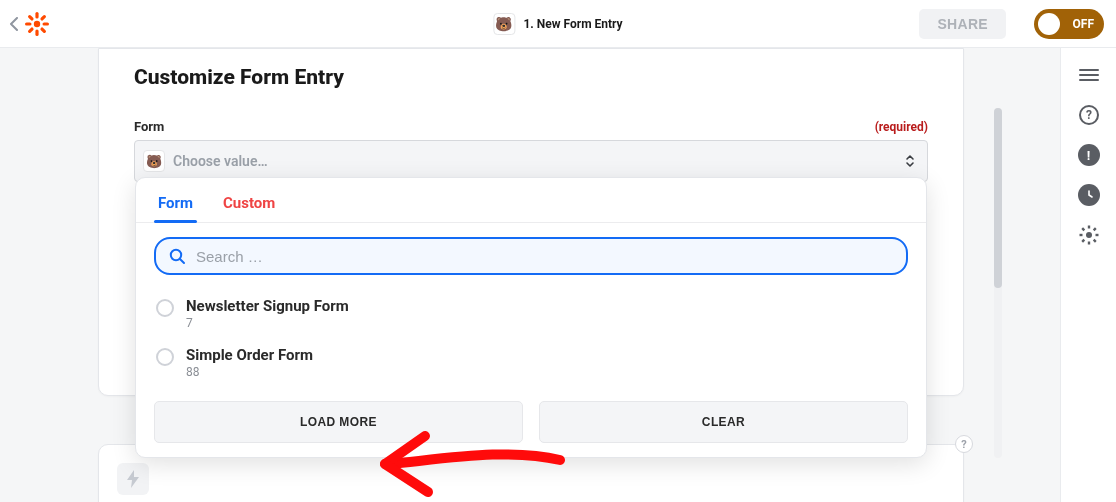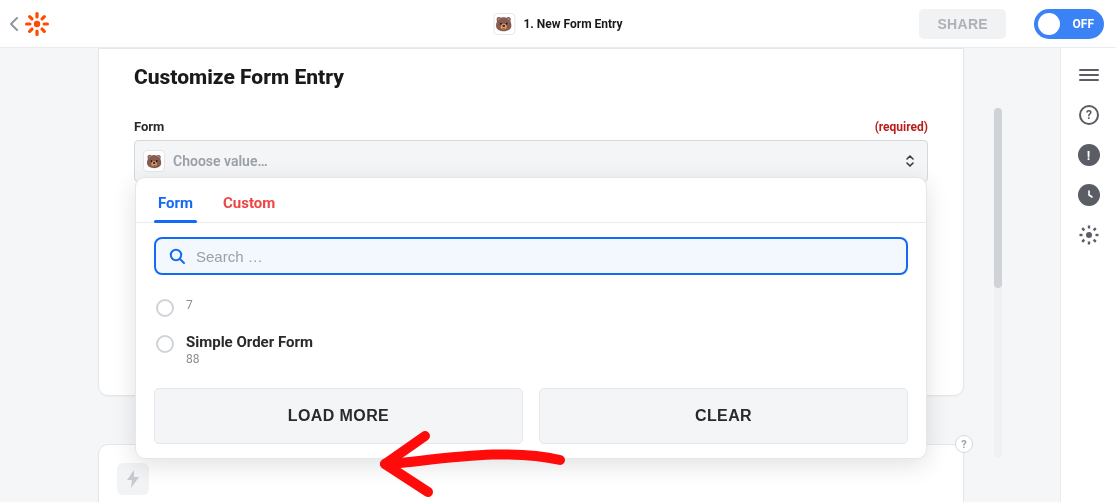--- a/index.html
+++ b/index.html
@@ -46,21 +46,21 @@
   .share-btn {
     padding: 7px 18px;
     background:#f1f2f4;
     border:none; border-radius:5px;
     color:#aeb2b8; font-weight:700; font-size:14px;
     letter-spacing:0.3px;
     cursor:default;
   }
   .toggle {
     width:70px; height:30px; border-radius:15px;
-    background:#3b82f6;
+    background:#a16207;
     position:relative; display:flex; align-items:center;
     padding:0 10px 0 4px;
     justify-content:flex-end;
     cursor:pointer;
   }
   .toggle-knob { width:22px; height:22px; border-radius:50%; background:#fff; position:absolute; left:4px; }
   .toggle-label { color:#fff; font-weight:700; font-size:12px; }
 
   .stage { position:absolute; top:48px; left:0; right:56px; bottom:0; }
   .card {
@@ -109,21 +109,21 @@
     display:flex; gap:30px; padding: 16px 22px 0 22px;
     border-bottom:1px solid #ececee;
   }
   .tab { font-size:15px; font-weight:700; color:#ef4444; padding-bottom:10px; cursor:pointer; position:relative; }
   .tab.active { color:#136bf5; }
   .tab.active::after { content:""; position:absolute; left:-4px; right:-4px; bottom:-1px; height:3px; background:#136bf5; border-radius:2px; }
   .search-wrap { padding: 14px 18px 10px 18px; }
   .search {
     display:flex; align-items:center; gap:10px;
     border:2px solid #136bf5;
-    border-radius:8px;
+    border-radius:16px;
     background:#f3f8ff;
     padding:8px 12px;
   }
   .search input {
     border:none; outline:none; background:transparent;
     font-size:15px; color:#333; flex:1;
   }
   .search input::placeholder { color:#9aa0a8; }
   .options { padding: 4px 10px 8px 10px; }
   .option {
@@ -135,25 +135,25 @@
   .radio {
     width:18px; height:18px; border-radius:50%;
     border:2px solid #cfd2d8; flex-shrink:0; margin-top:2px;
     background:#fff;
   }
   .opt-text { display:flex; flex-direction:column; }
   .opt-title { font-size:15px; font-weight:700; color:#2a2a2a; }
   .opt-sub { font-size:12px; color:#8b8f96; margin-top:1px; }
   .btn-row { display:flex; gap:16px; padding: 6px 18px 0 18px; }
   .big-btn {
-    flex:1; height:56px;
+    flex:1; height:42px;
     background:#f4f5f7;
     border:1px solid #e6e7ea;
     border-radius:5px;
-    font-weight:800; font-size:16px; letter-spacing:0.4px;
+    font-weight:800; font-size:12px; letter-spacing:0.4px;
     color:#2a2a2a;
     cursor:pointer;
   }
 
   .lower-card {
     position:absolute;
     left:98px; right:96px;
     bottom:-12px;
     height:70px;
     border:1px solid #e4e6ea;
@@ -287,20 +287,21 @@
               <circle cx="8" cy="8" r="5.2" stroke="#136bf5" stroke-width="2" fill="none"></circle>
               <line x1="12.2" y1="12.2" x2="16" y2="16" stroke="#136bf5" stroke-width="2" stroke-linecap="round"></line>
             </svg>
           <input type="text" placeholder="Search …" style="">
         </div>
       </div>
       <div class="options">
         <div class="option">
           <span class="radio"></span>
           <span class="opt-text">
+            <span class="opt-title">Newsletter Signup Form</span>
             <span class="opt-sub">7</span>
           </span>
         </div>
         <div class="option">
           <span class="radio"></span>
           <span class="opt-text">
             <span class="opt-title">Simple Order Form</span>
             <span class="opt-sub">88</span>
           </span>
         </div>

